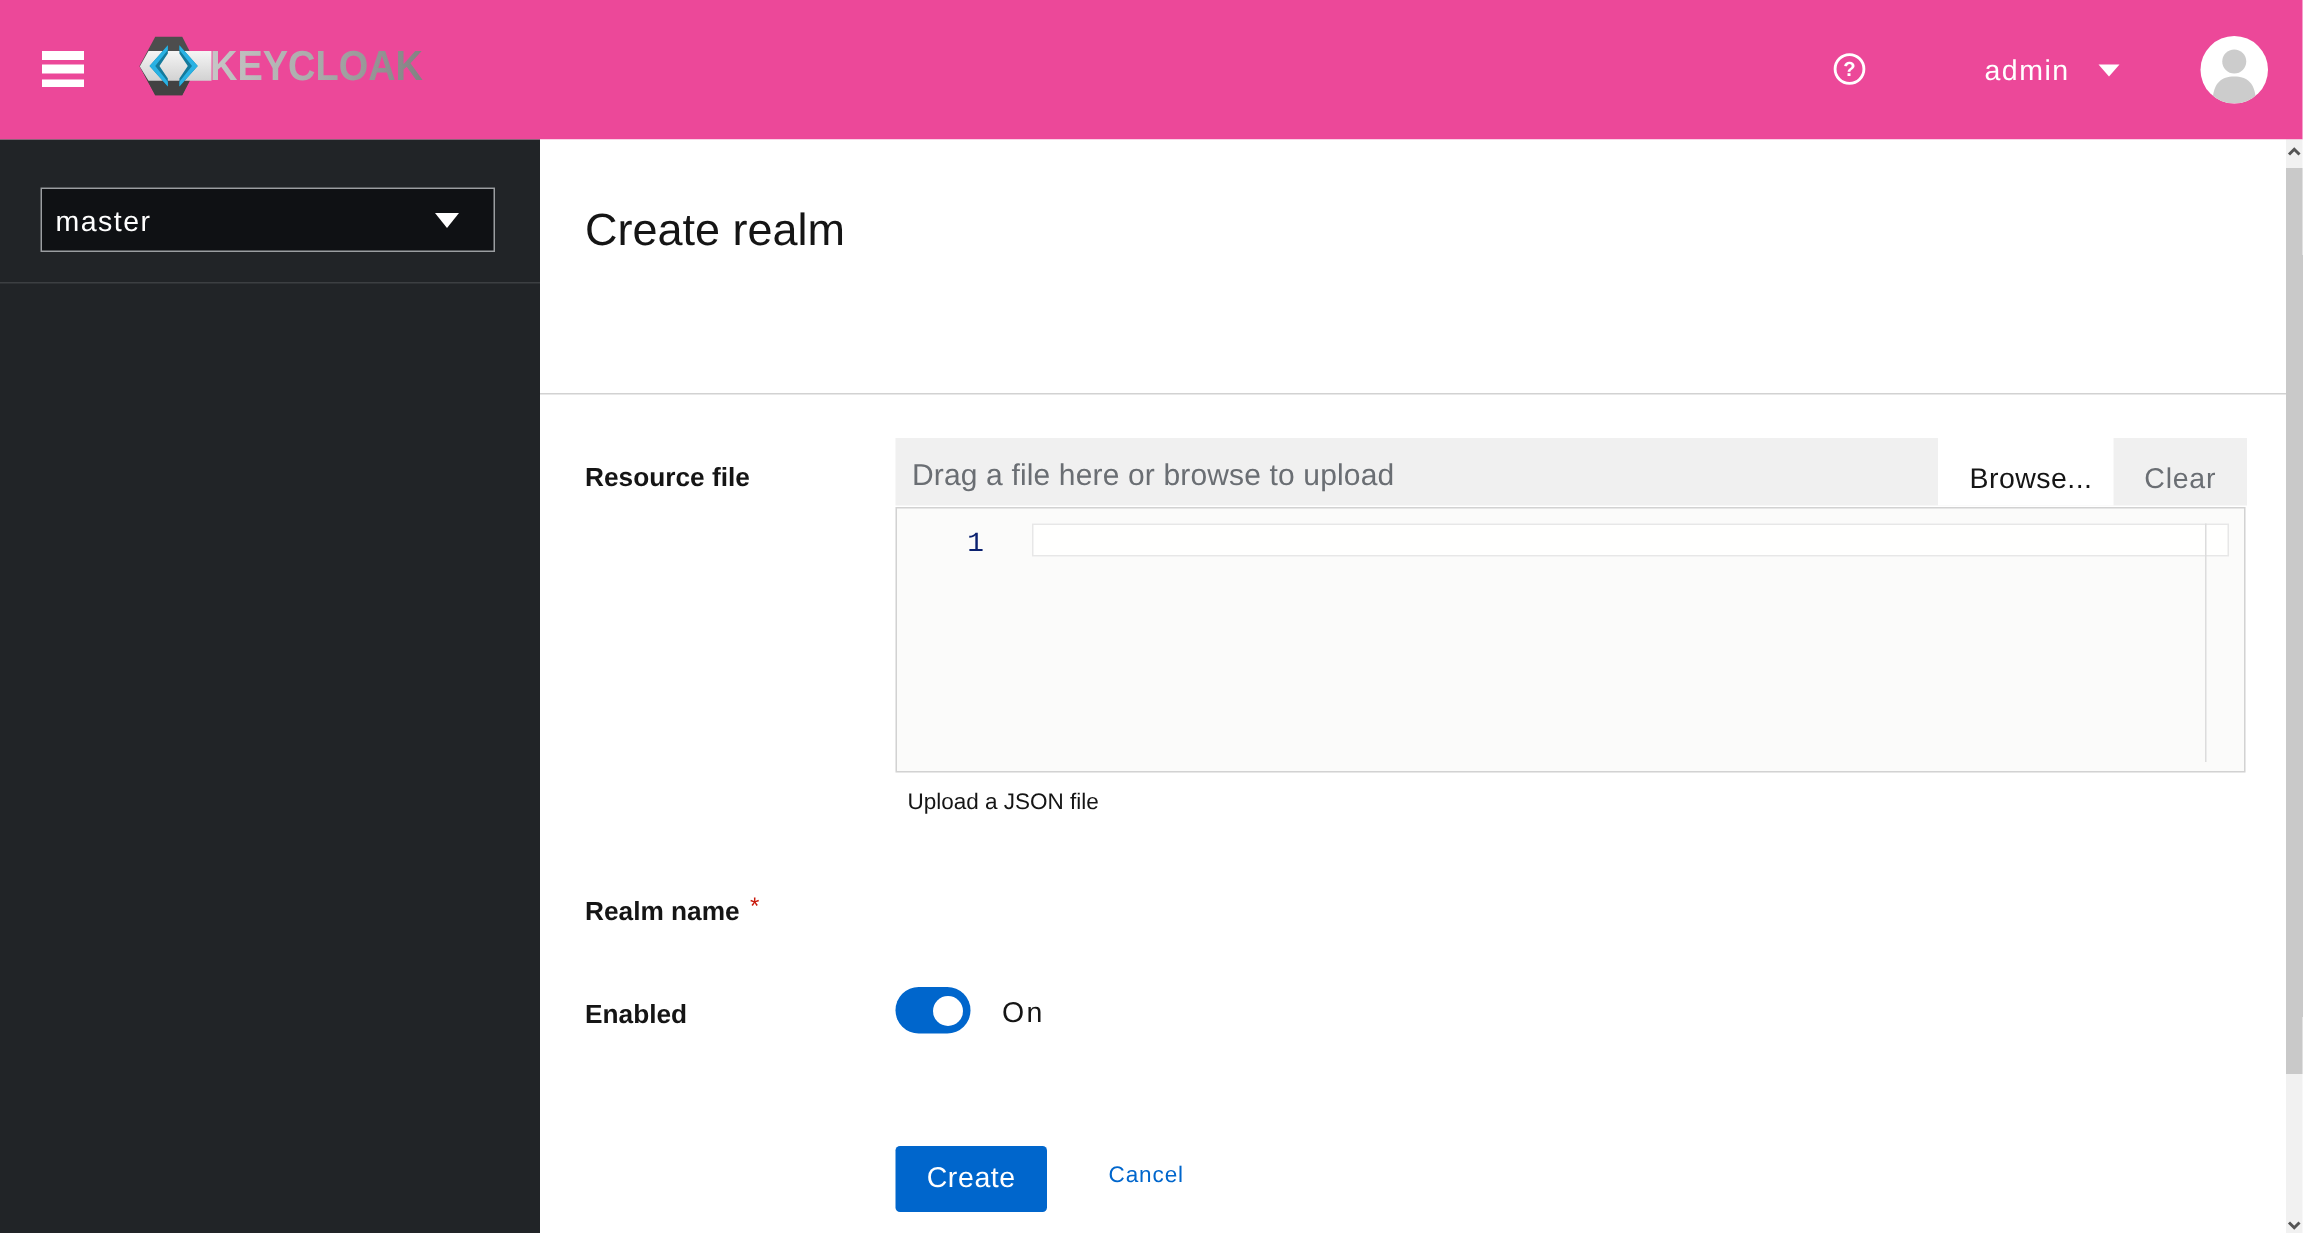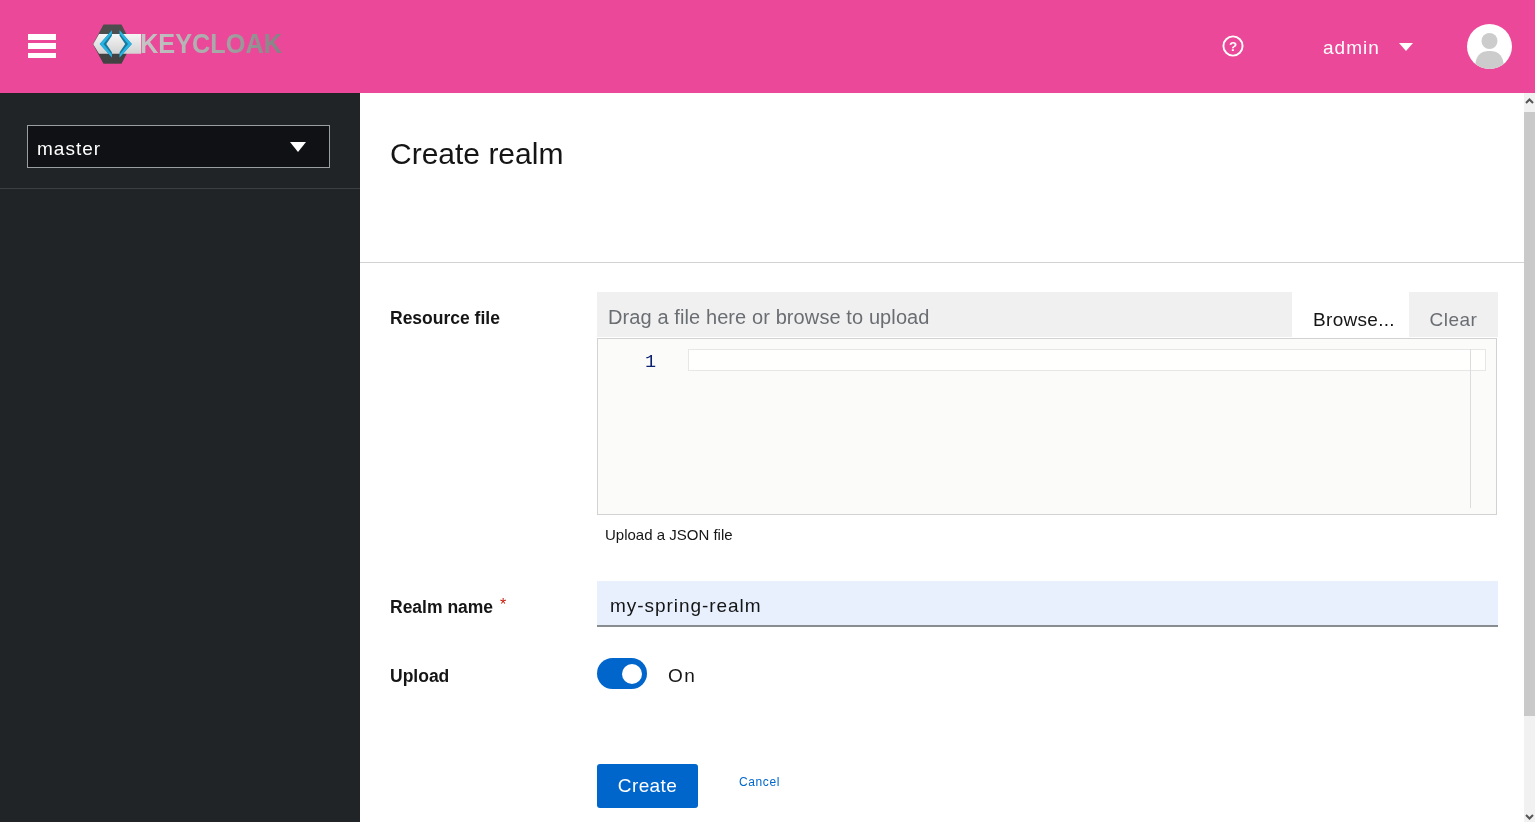--- a/index.html
+++ b/index.html
@@ -48,21 +48,21 @@
 
   #star { position:absolute; left:110px; top:-1px; color:#c9190b; font-size:16px; font-weight:normal; }
   #realmInput { position:absolute; left:237px; top:488px; width:901px; height:46px; background:#e8f0fe; border-bottom:2px solid #8a8d90; }
   #realmInput .val { position:absolute; left:13px; top:14px; font-size:19px; letter-spacing:0.95px; color:#151515; }
 
   #toggle { position:absolute; left:237px; top:565px; width:50px; height:31px; border-radius:16px; background:#0066cc; }
   #toggle .knob { position:absolute; right:5px; top:5.5px; width:20px; height:20px; border-radius:50%; background:#fff; }
   #onTxt { position:absolute; left:308px; top:572px; font-size:19px; letter-spacing:1.5px; color:#151515; }
 
   #createBtn { position:absolute; left:237px; top:671px; width:101px; height:44px; background:#0066cc; border-radius:3px; color:#fff; font-size:19px; letter-spacing:0.4px; text-align:center; line-height:44px; }
-  #cancelBtn { position:absolute; left:379px; top:682px; font-size:12px; letter-spacing:0.6px; color:#0066cc; }
+  #cancelBtn { position:absolute; left:379px; top:682px; font-size:15px; letter-spacing:0.6px; color:#0066cc; }
 
   
   #sb { position:absolute; left:1524px; top:93px; width:11px; height:729px; background:#f1f1f1; }
   #sbThumb { position:absolute; left:0; top:19px; width:11px; height:604px; background:#c9c9c9; }
 </style>
 </head>
 <body>
 <div id="header">
   <div id="burger">
       <span></span>
@@ -125,25 +125,22 @@
     <div id="clearBtn">Clear</div>
   </div>
   <div id="editor">
     <div id="lineNo">1</div>
     <div id="curLine"></div>
     <div id="ruler"></div>
   </div>
   <div id="jsonHint">Upload a JSON file</div>
 
   <div class="lbl" style="top:504px">Realm name<span id="star">*</span></div>
-  <div id="realmInput">
-      <span class="val">my-spring-realm</span>
-    </div>
 
-  <div class="lbl" style="top:573px">Upload</div>
+  <div class="lbl" style="top:573px">Enabled</div>
   <div id="toggle">
       <div class="knob"></div>
     </div>
   <div id="onTxt">On</div>
 
   <div id="createBtn">Create</div>
   <div id="cancelBtn">Cancel</div>
 </div>
 
 <div id="sb">

